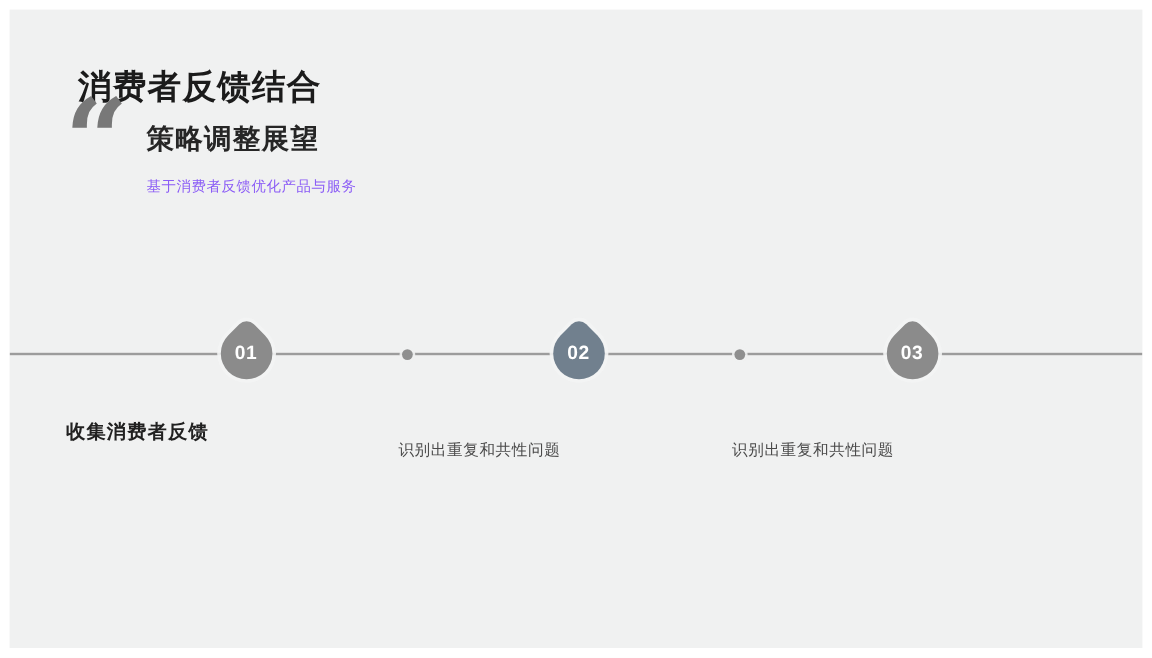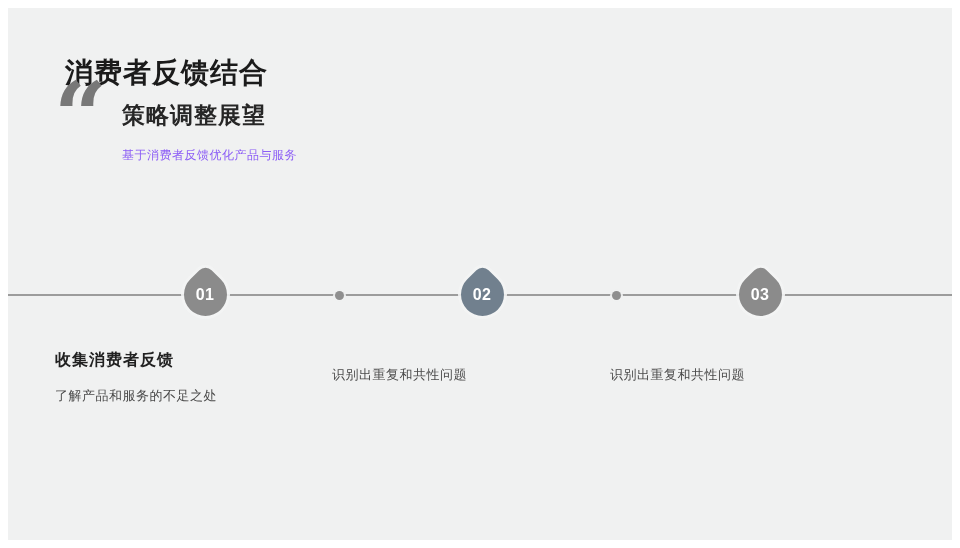--- a/index.html
+++ b/index.html
@@ -136,21 +136,20 @@
     </div>
     <div class="node node-2" style="background: rgb(113, 128, 142);">
       <span class="node-number">02</span>
     </div>
     <div class="node node-3" style="background: rgb(139, 139, 139);">
       <span class="node-number">03</span>
     </div>
 
     <div class="step-text step-1">
       <div class="step-title">收集消费者反馈</div>
-      <div class="step-desc">了解产品和服务的不足之处</div>
     </div>
     <div class="step-text step-2">
       <div class="step-desc">识别出重复和共性问题</div>
     </div>
     <div class="step-text step-3">
       <div class="step-desc">识别出重复和共性问题</div>
     </div>
 
   </div>
 </div>

